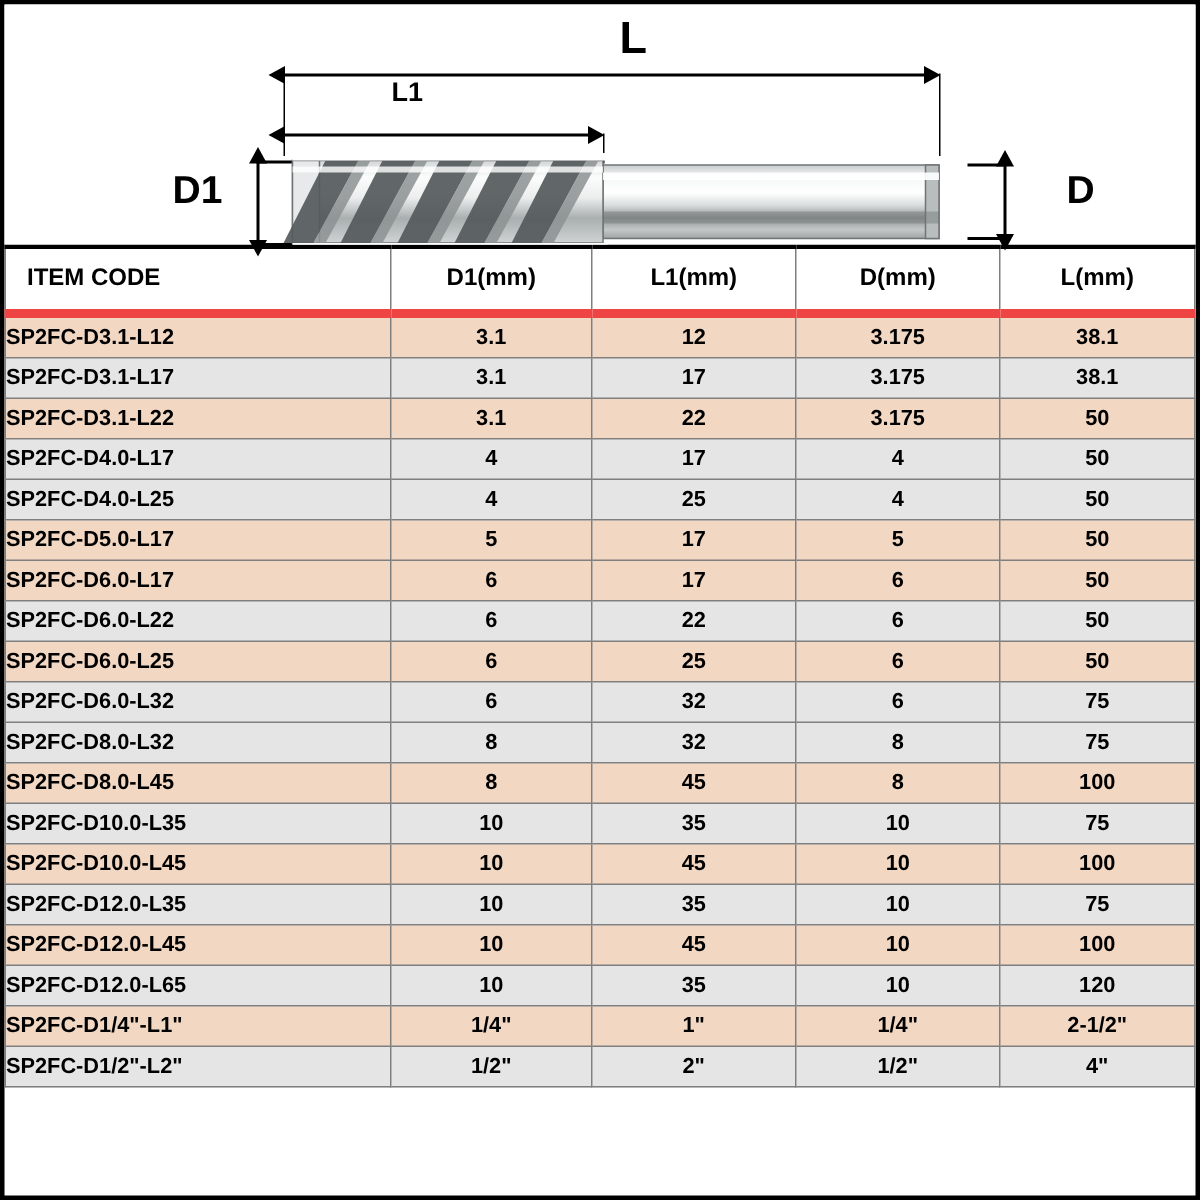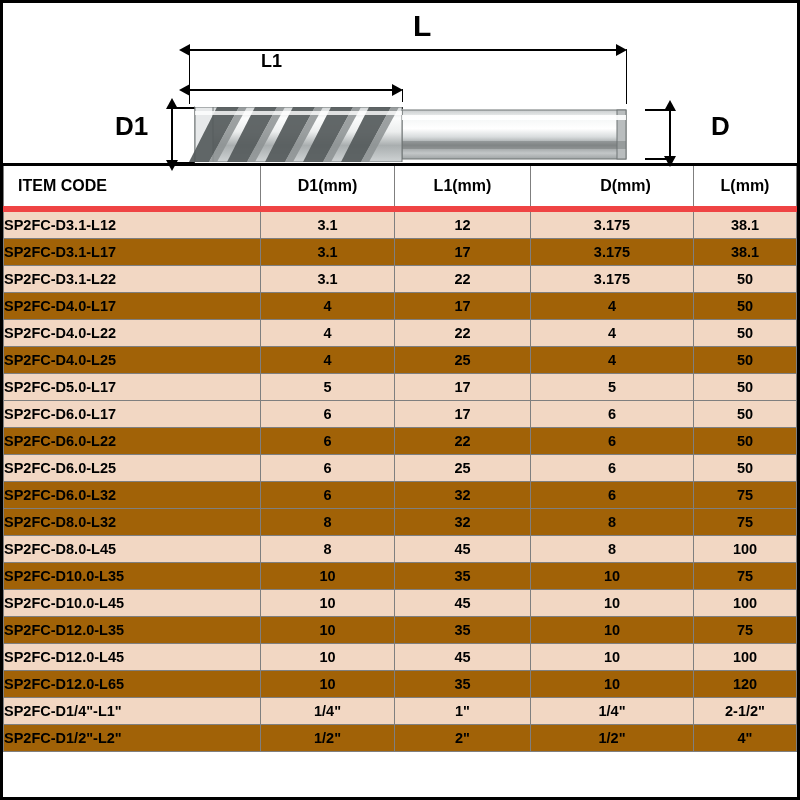--- a/index.html
+++ b/index.html
@@ -93,21 +93,21 @@
     text-align: left;
     font-weight: bold;
   }
   table.spec td {
     font-weight: bold;
   }
   tr.alt td {
     background: #f2d7c3;
   }
   tr.plain td {
-    background: #a16207;
+    background: #e5e5e5;
   }
 </style>
 </head>
 <body>
 
 <div class="page">
 
   <div class="diagram">
 
     <div class="dim-label" id="label-L">L</div>
@@ -189,21 +189,21 @@
       <rect x="399" y="138" width="224" height="8" fill="#6e7374" opacity="0.45"></rect>
     </svg>
   </div>
 
   <table class="spec">
     <thead>
       <tr>
         <th class="code-col" style="width:242px;">ITEM CODE</th>
         <th style="width:133px;">D1(mm)</th>
         <th style="width:135px;">L1(mm)</th>
-        <th style="width:135px;padding-left:27px;">D(mm)</th>
+        <th style="width:135px;">D(mm)</th>
         <th>L(mm)</th>
       </tr>
     </thead>
     <tbody id="spec-body">
         <tr class="alt">
           <td class="code-col">SP2FC-D3.1-L12</td>
           <td>3.1</td>
           <td>12</td>
           <td>3.175</td>
           <td>38.1</td>
@@ -222,27 +222,20 @@
           <td>3.175</td>
           <td>50</td>
         </tr>
         <tr class="plain">
           <td class="code-col">SP2FC-D4.0-L17</td>
           <td>4</td>
           <td>17</td>
           <td>4</td>
           <td>50</td>
         </tr>
-        <tr class="alt">
-          <td class="code-col">SP2FC-D4.0-L22</td>
-          <td>4</td>
-          <td>22</td>
-          <td>4</td>
-          <td>50</td>
-        </tr>
         <tr class="plain">
           <td class="code-col">SP2FC-D4.0-L25</td>
           <td>4</td>
           <td>25</td>
           <td>4</td>
           <td>50</td>
         </tr>
         <tr class="alt">
           <td class="code-col">SP2FC-D5.0-L17</td>
           <td>5</td>

